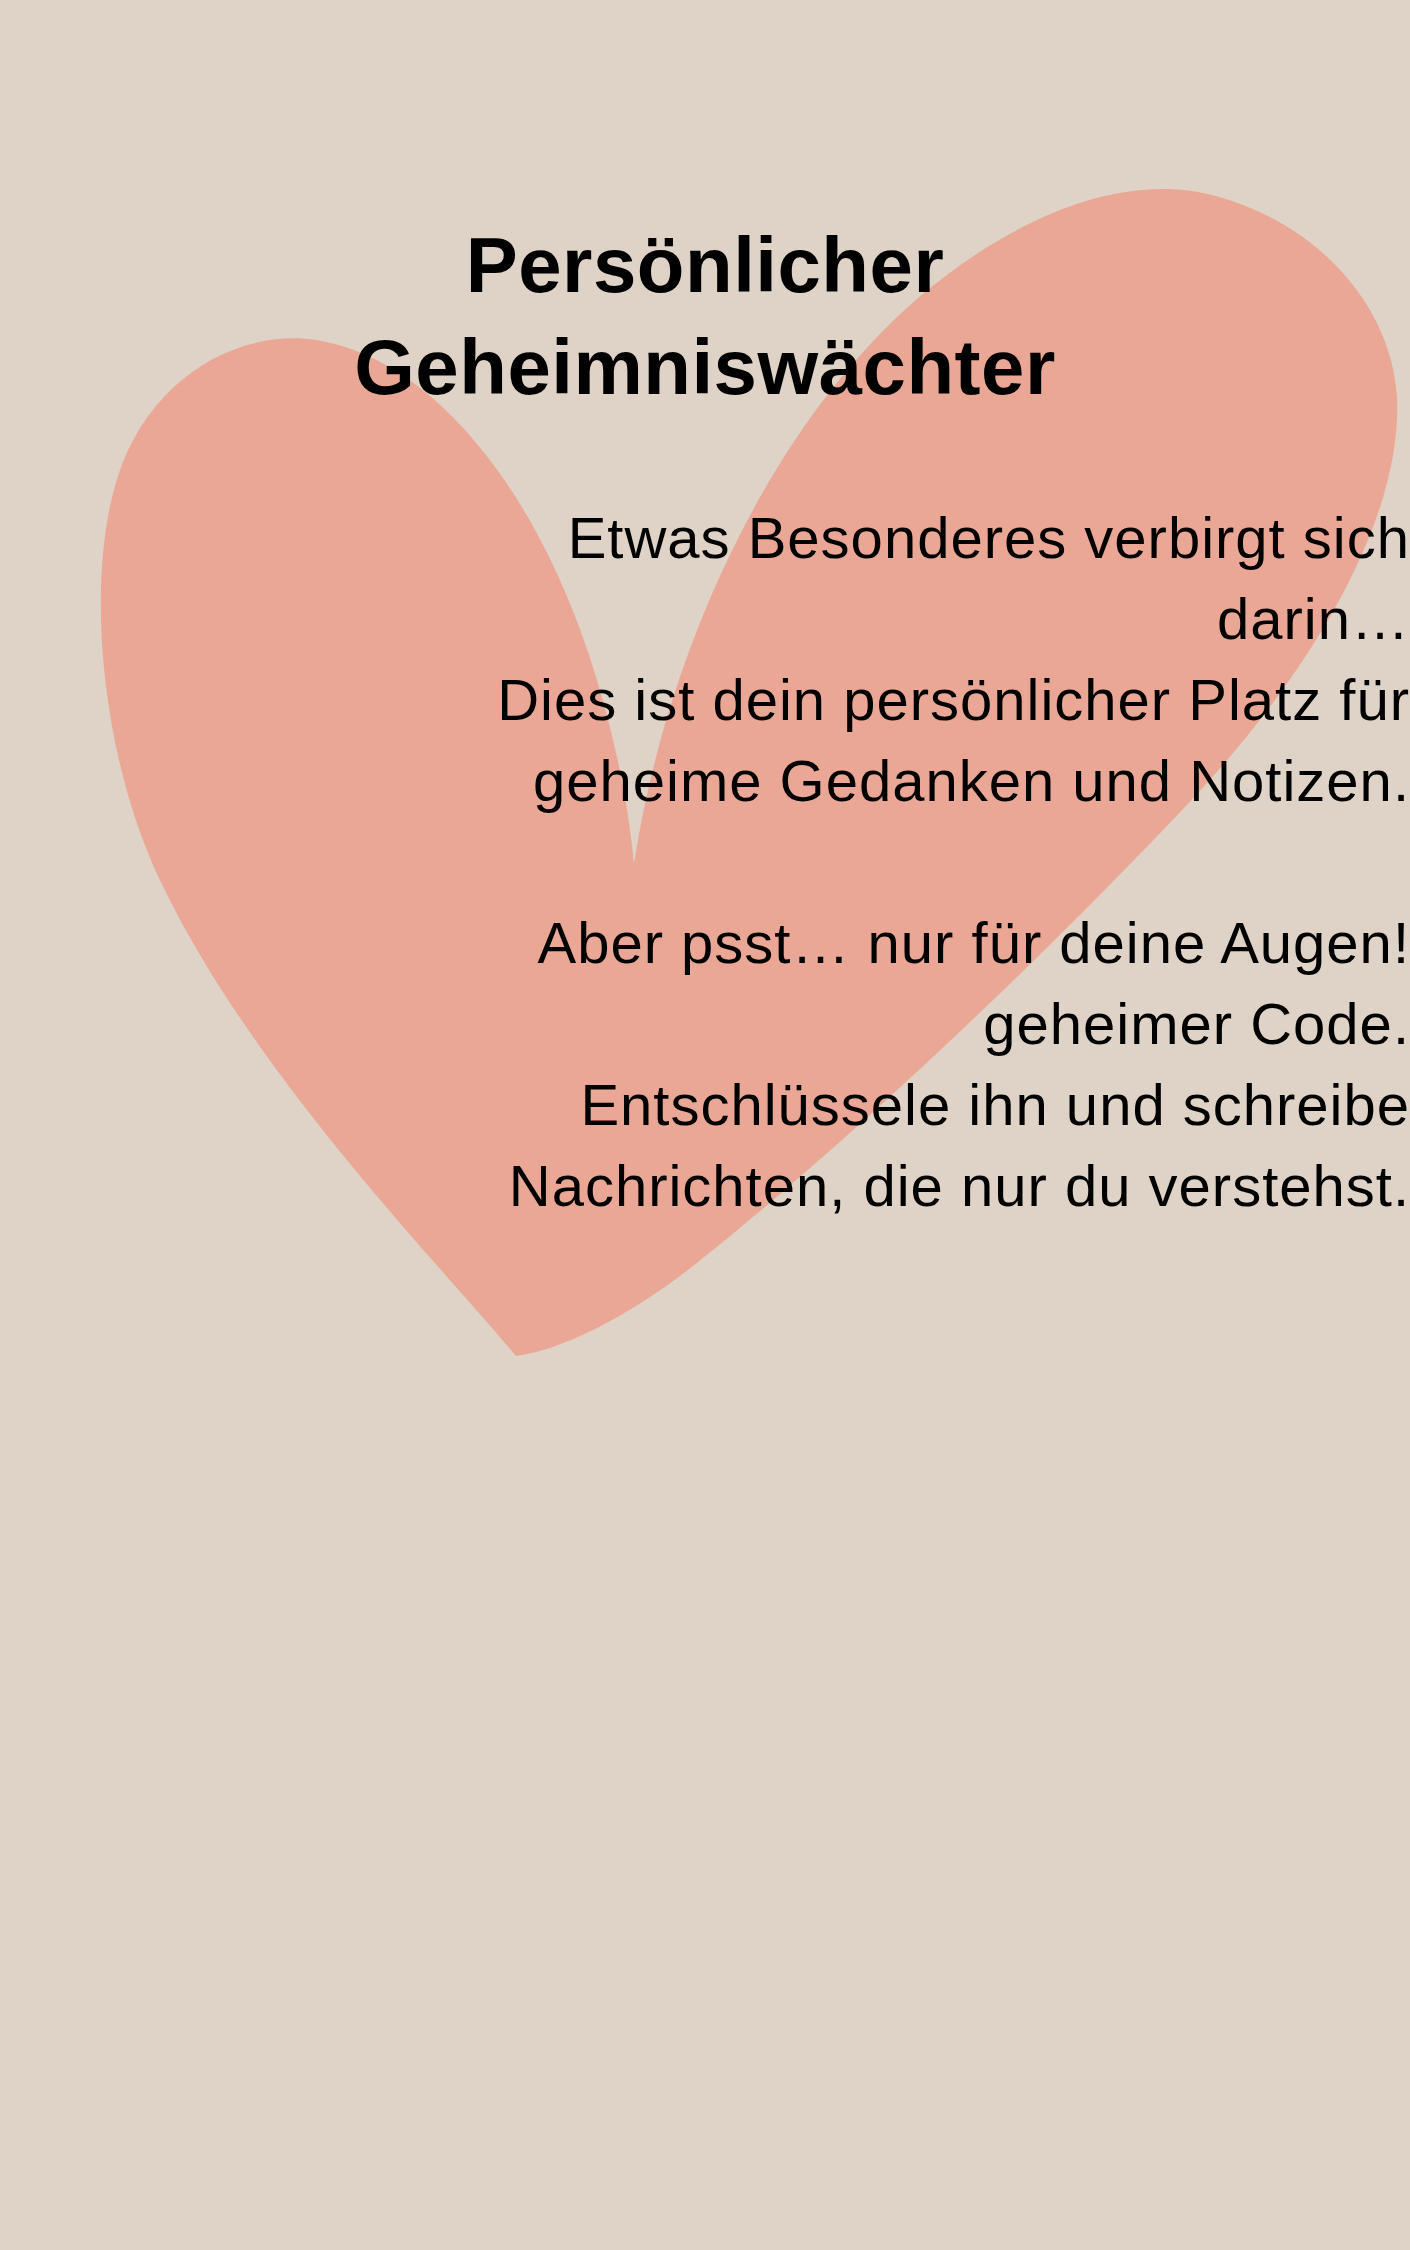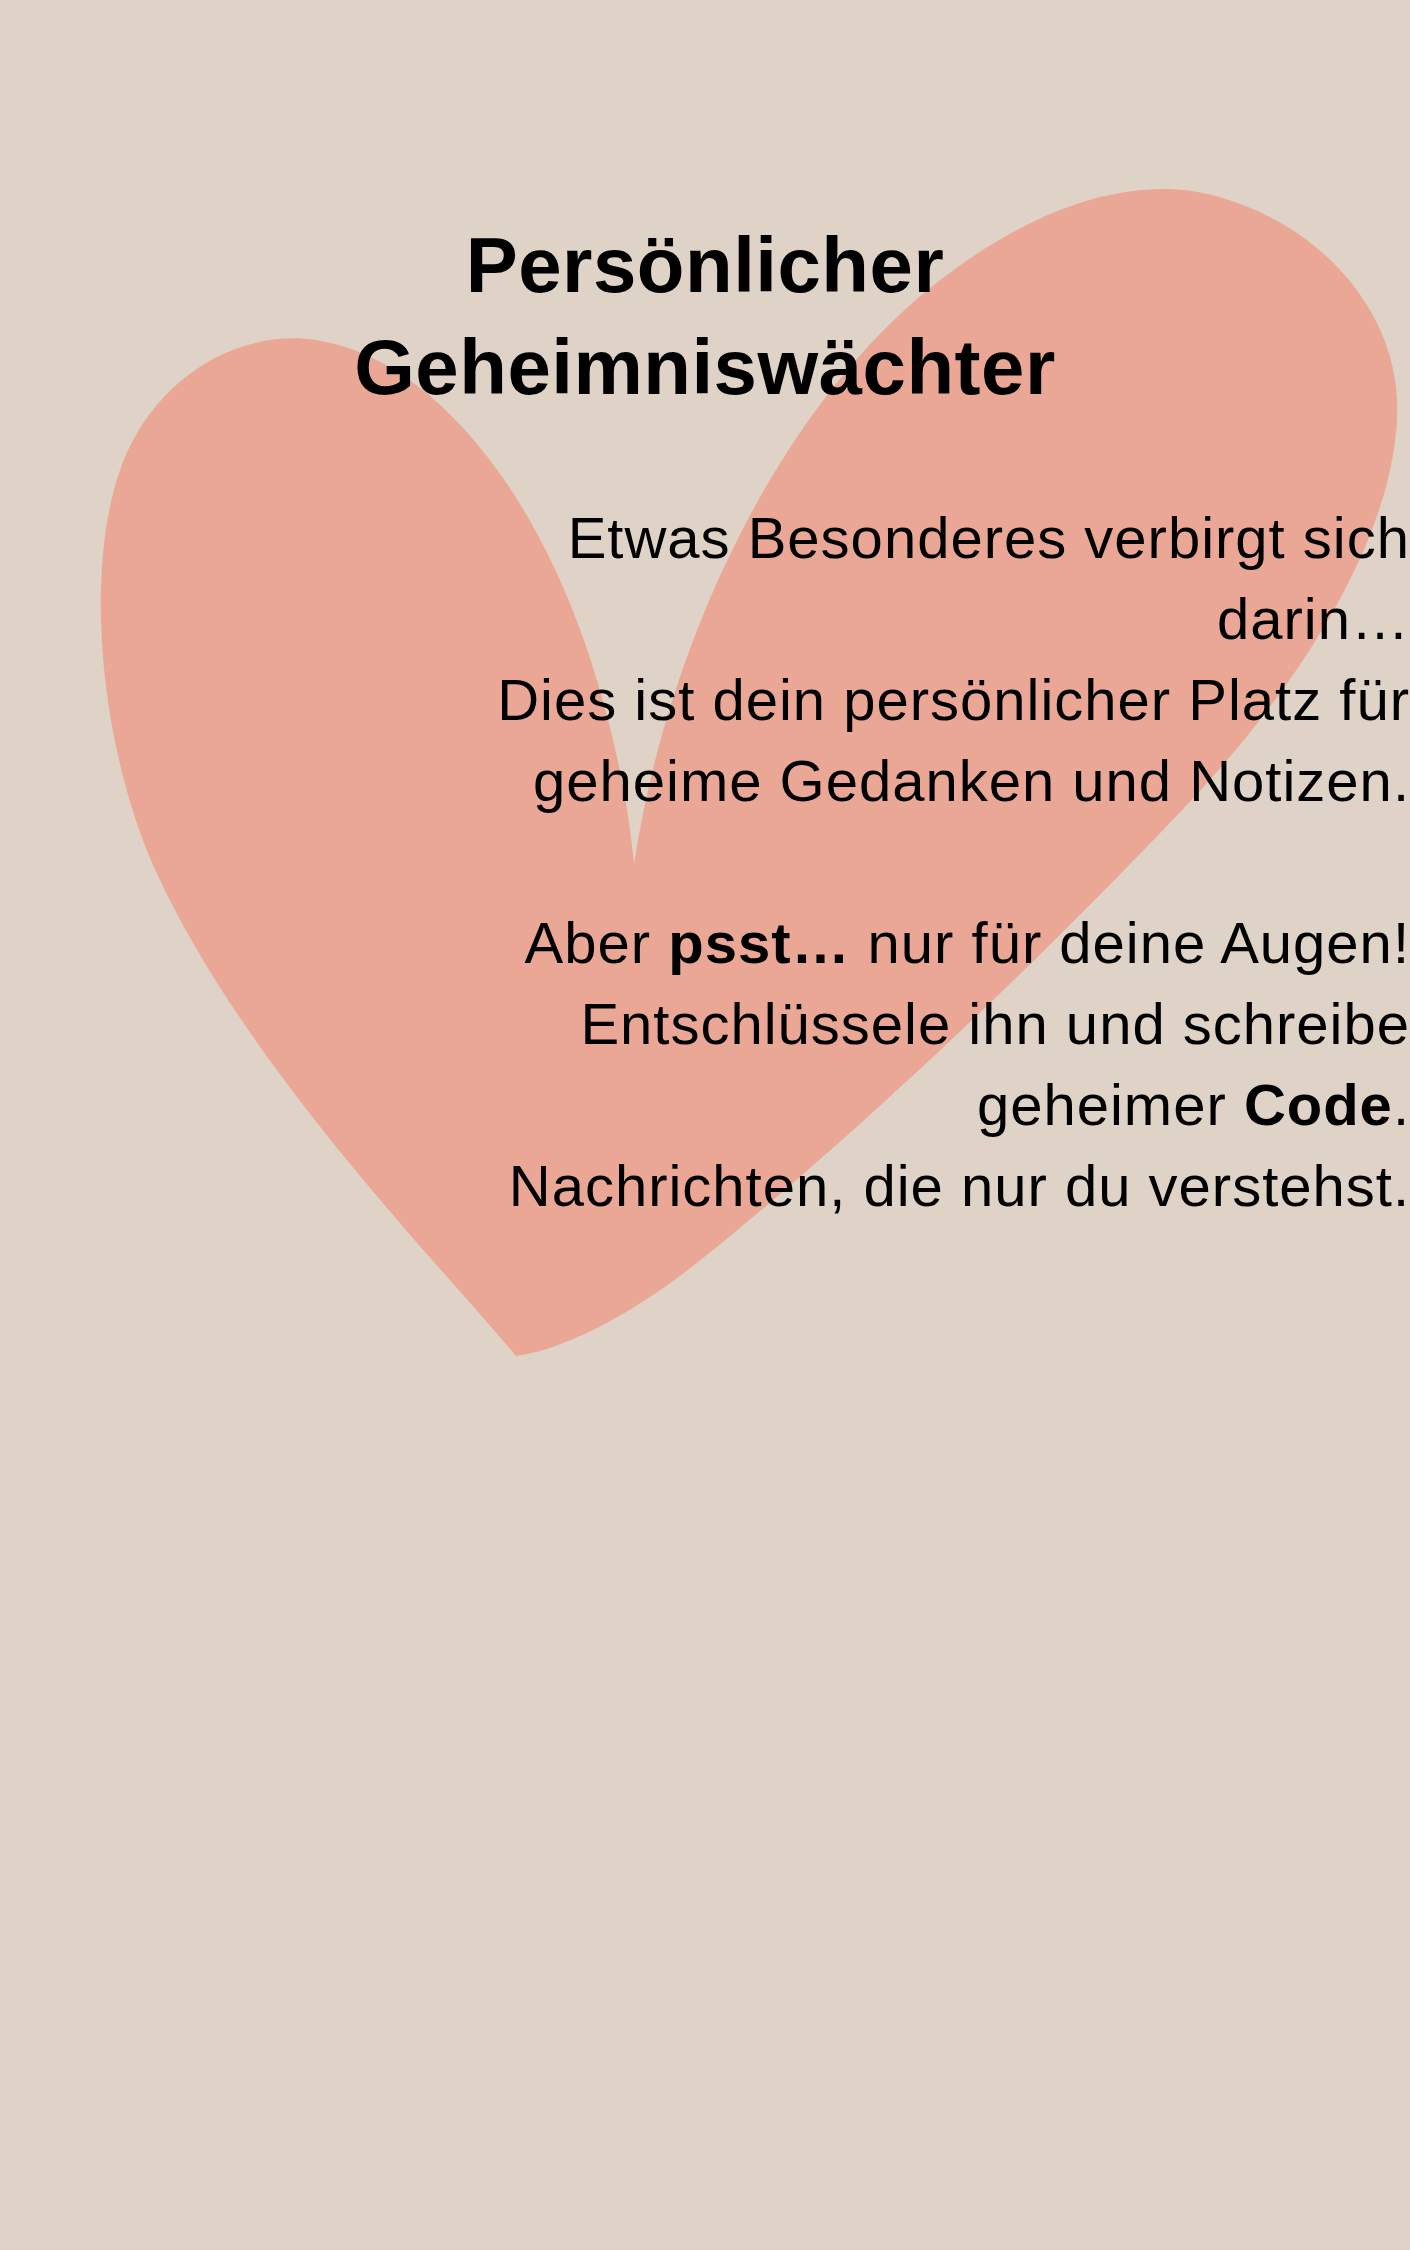--- a/index.html
+++ b/index.html
@@ -47,21 +47,21 @@
     font-size: 58px;
     font-weight: 400;
     line-height: 81px;
     letter-spacing: 1px;
     text-align: right;
   }
   .body-line {
     min-height: 81px;
   }
   .body-line .bold {
-    font-weight: 700;
+    font-weight: 400;
     margin-top: 12px;
   }
 </style>
 </head>
 <body style="background: rgb(222, 211, 198);">
 
 <svg class="heart-svg" viewBox="0 0 1410 2250" xmlns="http://www.w3.org/2000/svg" aria-hidden="true">
   <path id="heart-path" d="M 516 1356
            C 438 1262, 250 1072, 158 876
            C 102 756, 84 582, 118 476
@@ -82,17 +82,17 @@
     <div>Persönlicher</div>
     <div>Geheimniswächter</div>
   </h1>
   <div class="body-text">
       <div class="body-line"><span>Etwas Besonderes verbirgt sich</span></div>
       <div class="body-line"><span>darin…</span></div>
       <div class="body-line"><span>Dies ist dein persönlicher Platz für</span></div>
       <div class="body-line"><span>geheime Gedanken und Notizen.</span></div>
       <div class="body-line"></div>
       <div class="body-line"><span>Aber </span><span class="bold">psst…</span><span> nur für deine Augen!</span></div>
+      <div class="body-line"><span>geheimer </span><span class="bold">Code</span><span>.</span></div>
       <div class="body-line"><span>Entschlüssele ihn und schreibe</span></div>
-      <div class="body-line"><span>geheimer </span><span class="bold">Code</span><span>.</span></div>
       <div class="body-line"><span>Nachrichten, die nur du verstehst.</span></div>
     </div>
 </div>
 
 </body></html>

